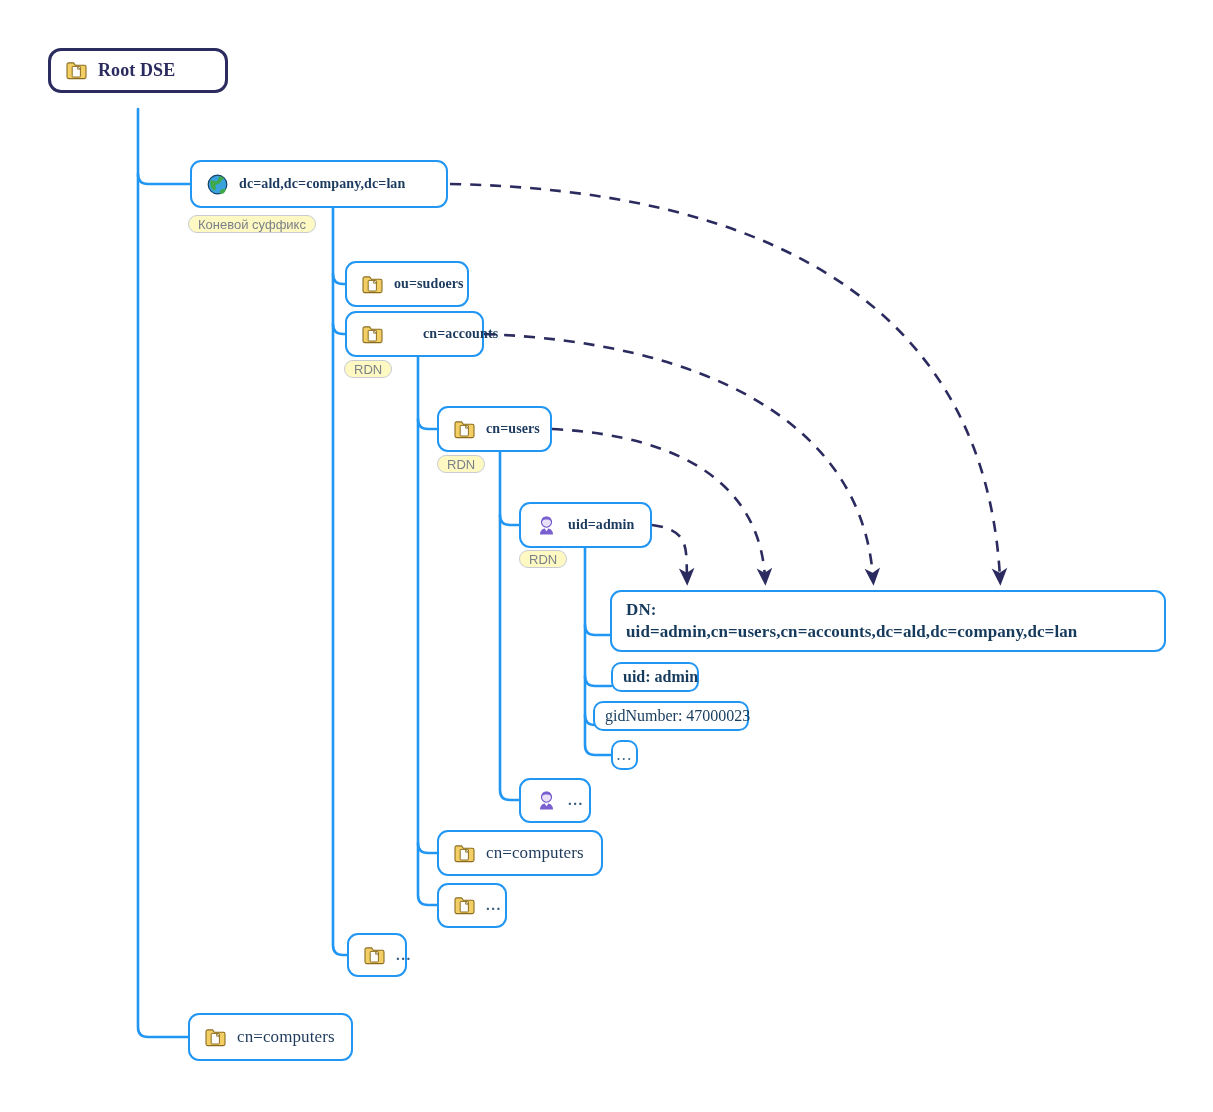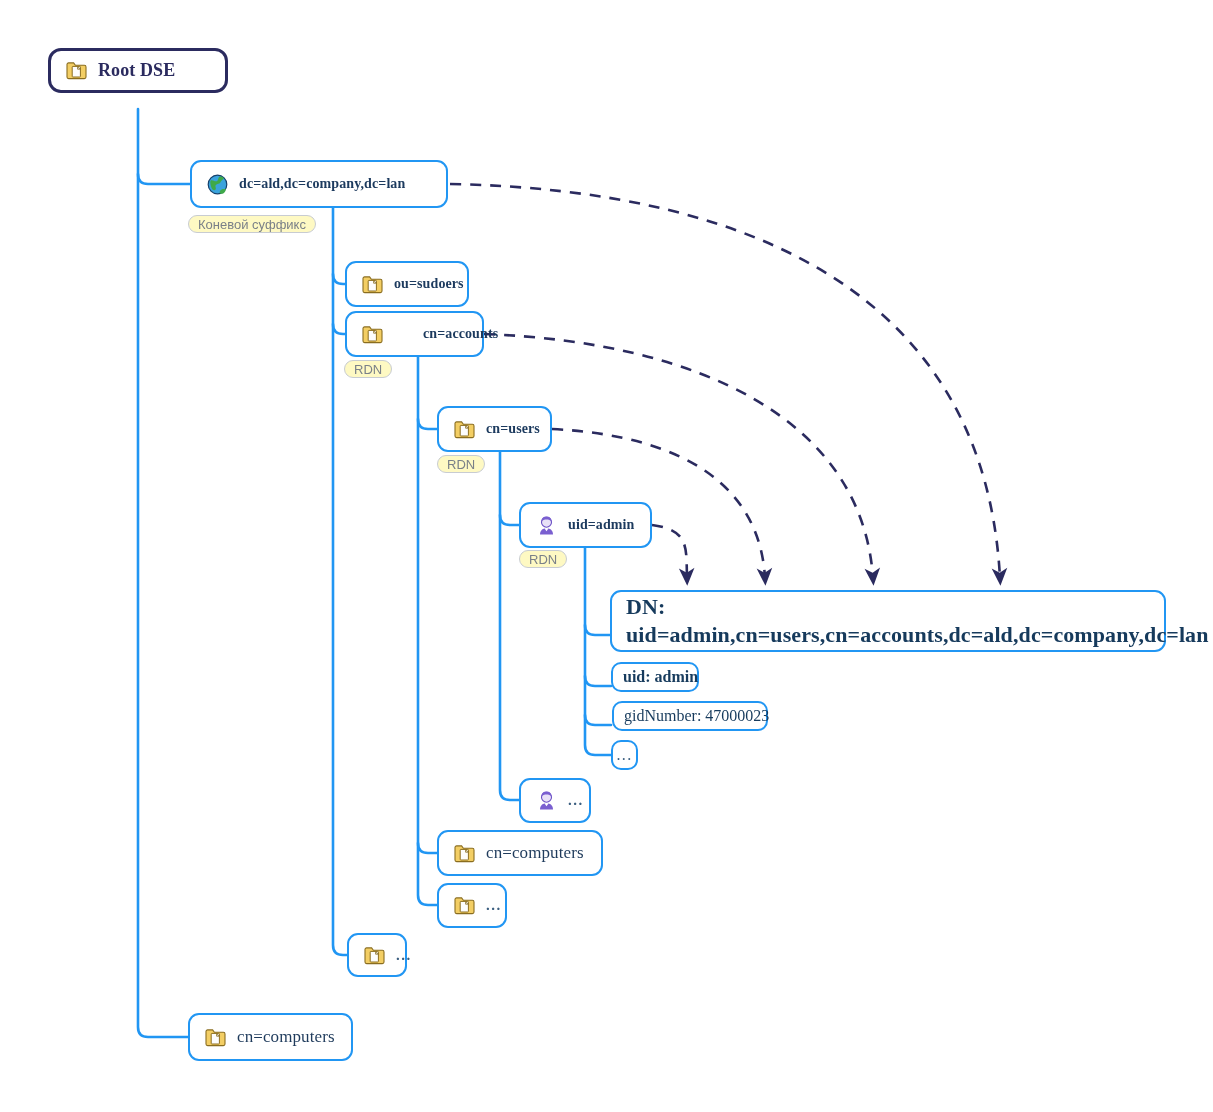--- a/index.html
+++ b/index.html
@@ -59,21 +59,21 @@
     font-size: 18px;
     font-weight: bold;
   }
   .node-label.ellipsis {
     font-weight: bold;
     color: #3b5f80;
     font-size: 15px;
     letter-spacing: 1.5px;
   }
   .node-label.dn-label {
-    font-size: 22px;
+    font-size: 17px;
     font-weight: bold;
     color: #163a5c;
     line-height: 1.28;
     white-space: pre-line;
   }
   .node-icon {
     display: inline-flex;
     flex: 0 0 auto;
     margin-right: 11px;
     width: 22px;
@@ -245,21 +245,21 @@
 
   <div class="node" style="left:610px; top:590px; width:556px; height:62px; align-items:center;">
     <span class="node-label dn-label">DN:
 uid=admin,cn=users,cn=accounts,dc=ald,dc=company,dc=lan</span>
   </div>
 
   <div class="node attr-node" style="left:611px; top:662px; width:88px; height:30px; padding:8px 10px;">
     <span class="attr-label bold">uid: admin</span>
   </div>
 
-  <div class="node attr-node" style="left:612px; top:701px; width:156px; height:30px; padding:0 10px;">
+  <div class="node attr-node" style="left:593px; top:701px; width:156px; height:30px; padding:0 10px;">
     <span class="attr-label">gidNumber: 47000023</span>
   </div>
 
   <div class="node attr-node" style="left:611px; top:740px; width:27px; height:30px; padding:0 7px; justify-content:center;">
     <span class="attr-label" style="letter-spacing:1.4px; color:#3b5f80;">...</span>
   </div>
 
   <div class="node" style="left:519px; top:778px; width:72px; height:45px;">
     <span class="node-icon">
       <svg width="21" height="21" viewBox="0 0 21 21">

